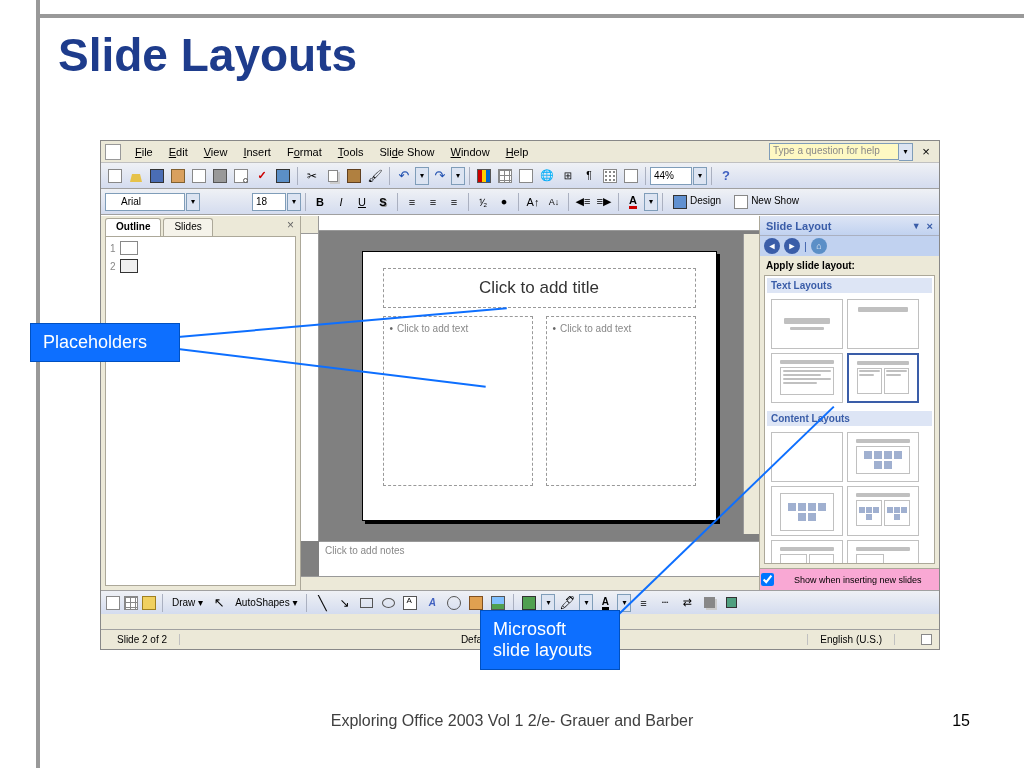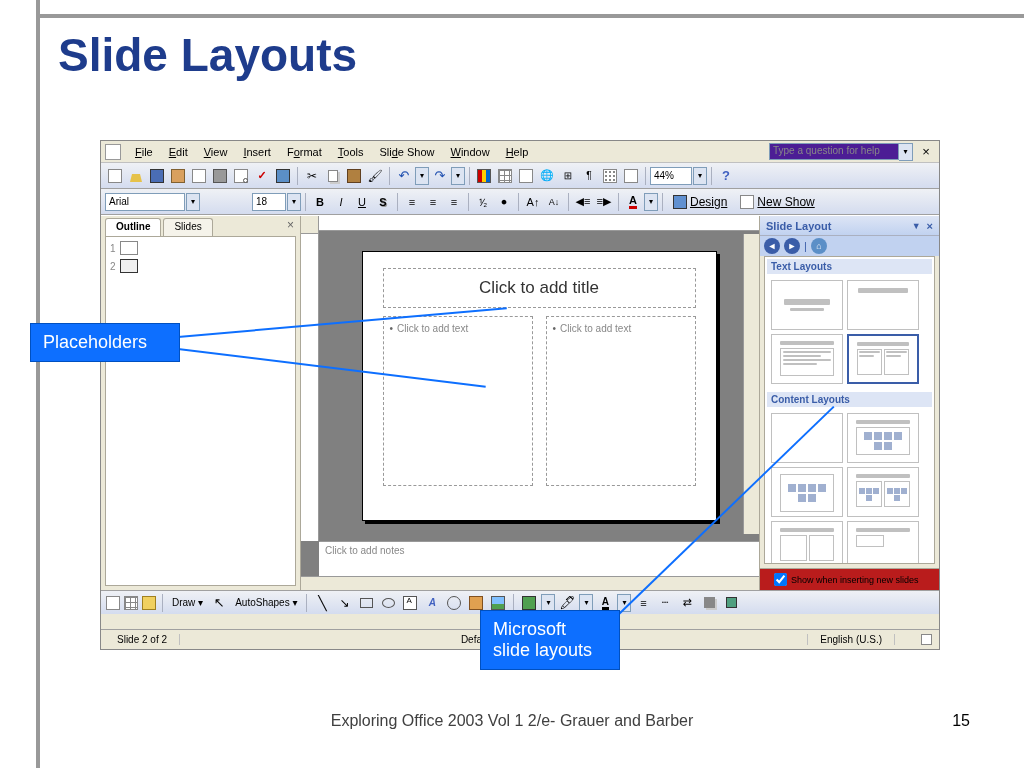--- a/index.html
+++ b/index.html
@@ -13,33 +13,33 @@
 .titlebar .ppt-icon { width: 14px; height: 14px; background: #d9534f; border: 1px solid #800; margin-right: 4px; position: relative; }
 .titlebar .title-text { font-weight: bold; font-size: 11px; flex: 1; }
 .win-btns { display: flex; gap: 2px; margin-right: 2px; }
 .win-btn { width: 20px; height: 18px; background: linear-gradient(to bottom, #5ba3ff, #1a60d0); border: 1px solid #0040a0; border-radius: 3px; color: #fff; display: flex; align-items: center; justify-content: center; font-size: 10px; font-weight: bold; cursor: pointer; }
 .win-btn.close { background: linear-gradient(to bottom, #ff6040, #d02000); border-color: #a01000; }
 
 .menubar { height: 22px; background: #ece9d8; display: flex; align-items: center; padding: 0 4px; border-bottom: 1px solid #c0c0c0; }
 .menubar .ppt-icon2 { width: 16px; height: 16px; background: #fff; border: 1px solid #999; margin-right: 6px; }
 .menu-item { padding: 2px 8px; font-size: 11px; color: #000; cursor: pointer; }
 .menu-item u { text-decoration: underline; }
-.help-box { margin-left: auto; width: 130px; height: 17px; background: #4c1d95; border: 1px solid #7f9db9; font-size: 10px; color: #888; padding: 1px 3px; }
+.help-box { margin-left: auto; width: 130px; height: 17px; background: #fef9c3; border: 1px solid #7f9db9; font-size: 10px; color: #888; padding: 1px 3px; }
 .doc-close { margin-left: 6px; margin-right: 2px; color: #000; font-size: 13px; width: 14px; text-align: center; cursor: pointer; }
 
 .toolbar { height: 26px; background: linear-gradient(to bottom, #eff1f5, #d4dcef); display: flex; align-items: center; padding: 0 4px; border-bottom: 1px solid #a0a0a0; gap: 1px; }
 .tb-sep { width: 1px; height: 18px; background: #aab0c0; margin: 0 3px; }
 .tb-btn { width: 20px; height: 20px; display: flex; align-items: center; justify-content: center; border: 1px solid transparent; cursor: pointer; }
 .zoom-box { width: 42px; height: 18px; background: #fff; border: 1px solid #7f9db9; font-size: 10px; display: flex; align-items: center; padding: 0 3px; }
 .zoom-arrow { width: 14px; height: 18px; background: #dce4f2; border: 1px solid #7f9db9; display: flex; align-items: center; justify-content: center; font-size: 8px; }
 
 .fmtbar { height: 26px; background: linear-gradient(to bottom, #eff1f5, #d4dcef); display: flex; align-items: center; padding: 0 4px; border-bottom: 1px solid #a0a0a0; gap: 1px; }
-.font-box { width: 80px; height: 18px; background: #fff; border: 1px solid #7f9db9; font-size: 10px; display: flex; align-items: center; padding: 0 3px; }
+.font-box { width: 80px; height: 18px; background: #fff; border: 1px solid #7f9db9; font-size: 10px; display: flex; align-items: center; padding: 0 15px; }
 .fontsize-box { width: 34px; height: 18px; background: #fff; border: 1px solid #7f9db9; font-size: 10px; display: flex; align-items: center; padding: 0 3px; margin-left: 44px; }
-.design-btn { padding: 2px 6px; font-size: 12px; display: flex; align-items: flex-end; gap: 3px; cursor: pointer; text-decoration: underline; }
+.design-btn { padding: 2px 6px; font-size: 10px; display: flex; align-items: flex-start; gap: 3px; cursor: pointer; }
 
 .workarea { flex: 1; display: flex; background: #fff; border-top: 1px solid #fff; overflow: hidden; }
 
 .leftpane { width: 200px; background: #ece9d8; border-right: 1px solid #aca899; display: flex; flex-direction: column; }
 .tabs-row { display: flex; height: 20px; background: #ece9d8; padding-top: 2px; padding-left: 4px; gap: 2px; }
 .tab { padding: 2px 10px; font-size: 10px; background: #f5f3ea; border: 1px solid #aca899; border-bottom: none; border-radius: 3px 3px 0 0; cursor: pointer; }
 .tab.active { background: #fff; font-weight: bold; }
 .tab-close { margin-left: auto; margin-right: 6px; font-size: 12px; color: #666; cursor: pointer; }
 .outline-body { flex: 1; background: #fff; border: 1px solid #aca899; margin: 0 4px 4px 4px; padding: 4px; }
 .slide-entry { display: flex; align-items: center; gap: 4px; margin-bottom: 4px; font-size: 10px; }
@@ -67,21 +67,21 @@
 .task-hdr .down-car { margin-left: auto; font-size: 9px; color: #3a5da8; cursor: pointer; }
 .task-hdr .close-x { margin-left: 6px; cursor: pointer; }
 .task-nav { height: 20px; background: #c1d2f0; display: flex; align-items: center; padding: 0 4px; gap: 4px; }
 .nav-circle { width: 16px; height: 16px; border-radius: 50%; background: #3a5da8; display: flex; align-items: center; justify-content: center; color: #fff; font-size: 9px; cursor: pointer; }
 .apply-label { padding: 4px 6px; font-size: 10px; font-weight: bold; }
 .task-body { flex: 1; background: #fff; margin: 0 4px 4px 4px; border: 1px solid #aca899; overflow-y: auto; padding: 2px; }
 .section-lbl { background: #dde5f5; font-size: 10px; font-weight: bold; padding: 2px 4px; color: #3a5da8; margin-bottom: 4px; }
 .layout-grid { display: flex; flex-wrap: wrap; gap: 4px; padding: 2px 4px; margin-bottom: 6px; }
 .layout-thumb { width: 72px; height: 50px; background: #fff; border: 1px solid #c0c0c0; cursor: pointer; position: relative; padding: 4px; }
 .lt-bar { background: #c0c0c0; border-radius: 1px; }
-.show-check { display: flex; align-items: center; gap: 4px; padding: 4px 14px; font-size: 9px; background: #b91c1c; border-top: 1px solid #aca899; }
+.show-check { display: flex; align-items: center; gap: 20px; padding: 4px 1px; font-size: 9px; background: #f9a8d4; border-top: 1px solid #aca899; }
 
 .drawbar { height: 24px; background: linear-gradient(to bottom, #eff1f5, #d4dcef); display: flex; align-items: center; padding: 0 4px; border-top: 1px solid #a0a0a0; gap: 2px; font-size: 10px; }
 .draw-label { padding: 2px 4px; cursor: pointer; }
 .autoshape-label { padding: 2px 4px; cursor: pointer; }
 
 .statusbar { height: 20px; background: #ece9d8; border-top: 1px solid #a0a0a0; display: flex; align-items: center; font-size: 10px; padding: 0 4px; margin-top: 15px; }
 .status-cell { padding: 0 12px; border-right: 1px solid #c0c0c0; }
 
 .callout { position: absolute; background: #0d6fff; color: #fff; padding: 8px 12px; font-size: 18px; border: 1px solid #0050c0; z-index: 20; }
 .callout.c1 { top: 323px; left: 30px; width: 150px; }
@@ -318,20 +318,21 @@
         <span>Slide Layout</span>
         <span class="down-car">▼</span>
         <span class="close-x">×</span>
       </div>
       <div class="task-nav">
         <div class="nav-circle">◄</div>
         <div class="nav-circle">►</div>
         <span style="color:#3a5da8;">|</span>
         <div class="nav-circle" style="background:#5b8fc7;">⌂</div>
       </div>
+      <div class="apply-label">Apply slide layout:</div>
       <div class="task-body">
         <div class="section-lbl">Text Layouts</div>
         <div class="layout-grid">
           <div class="layout-thumb">
             <div class="lt-bar" style="height:6px;margin:14px 8px 3px;"></div>
             <div class="lt-bar" style="height:3px;margin:0 14px;"></div>
           </div>
           <div class="layout-thumb">
             <div class="lt-bar" style="height:5px;margin:3px 6px;"></div>
           </div>

